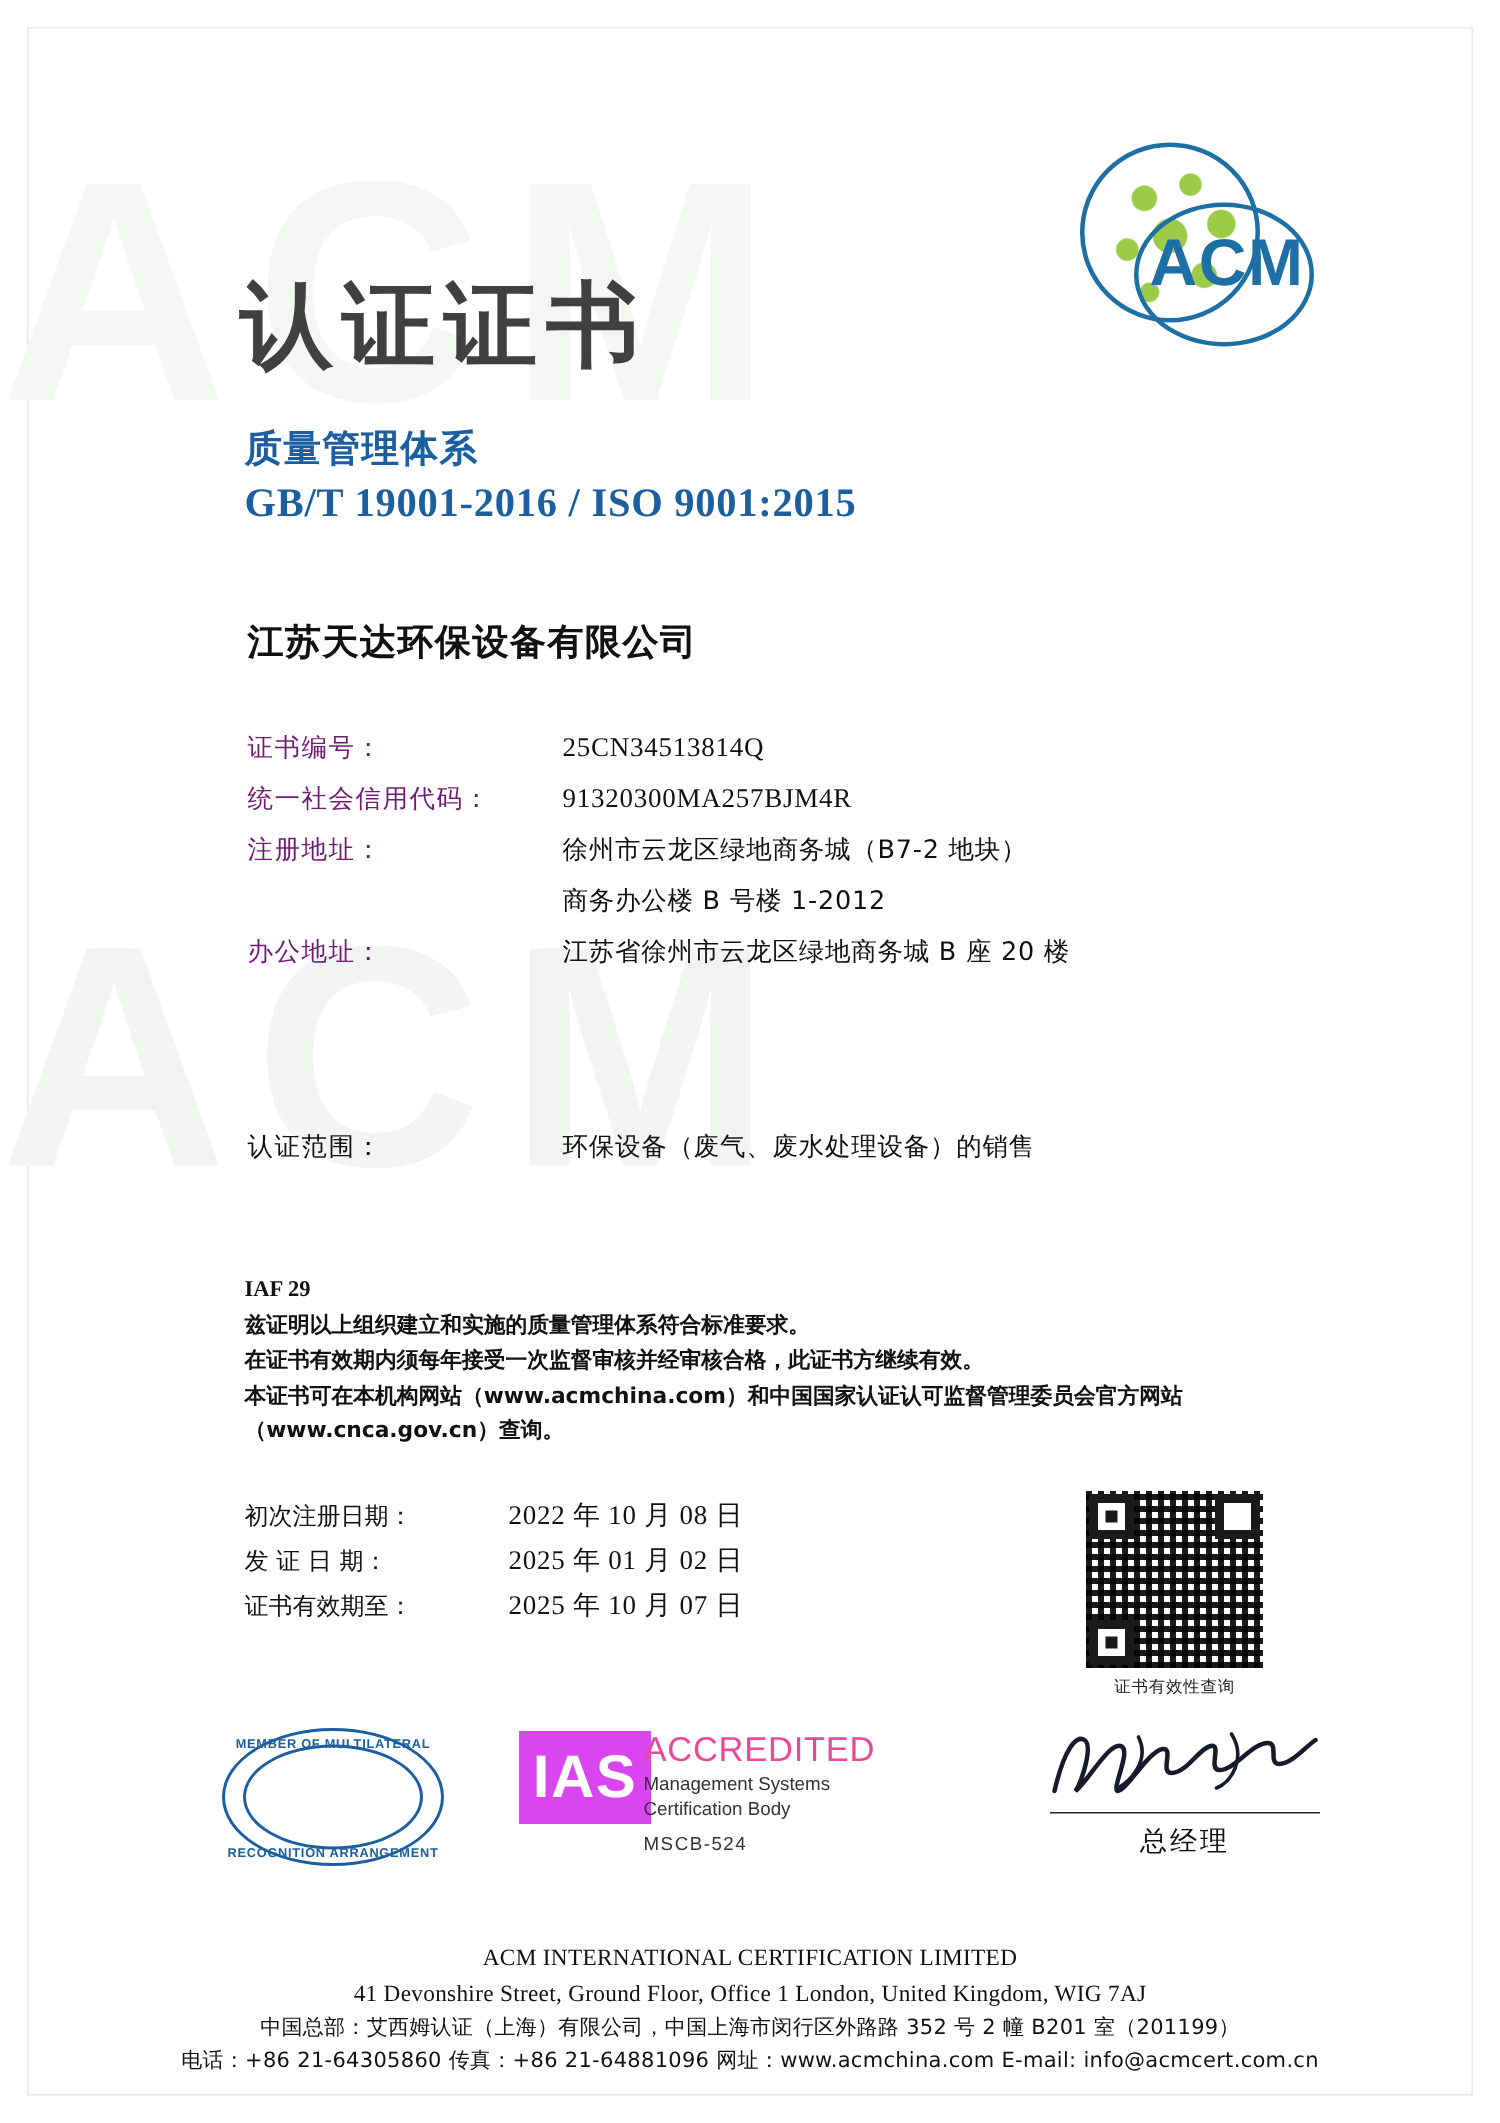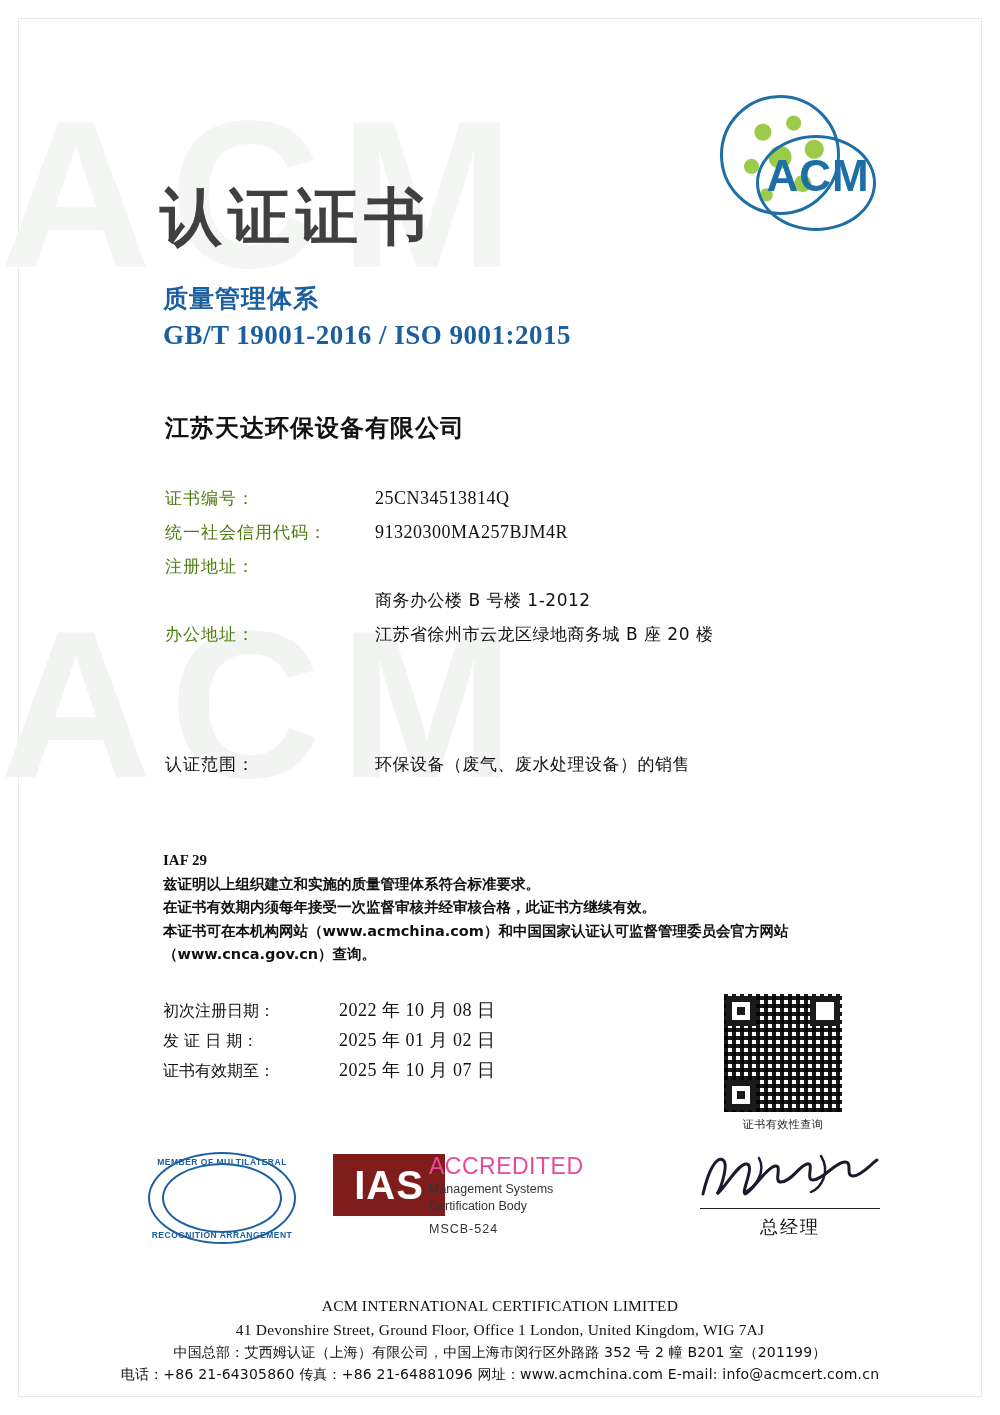--- a/index.html
+++ b/index.html
@@ -147,21 +147,21 @@
   }
   .field-row {
     display: flex;
     align-items: baseline;
     margin-bottom: 11px;
   }
   .field-label {
     width: 210px;
     font-family: "DejaVu Sans", sans-serif;
     font-size: 17px;
-    color: #4d7c0f;
+    color: #701a75;
     letter-spacing: 1px;
   }
   .field-value {
     font-family: "Liberation Serif", serif;
     font-size: 18px;
     color: #111;
     letter-spacing: 0.5px;
   }
   .field-value.cn {
     font-family: "DejaVu Sans", sans-serif;
@@ -326,24 +326,24 @@
   
   .ias-mark {
     position: absolute;
     left: 333px;
     top: 1148px;
     width: 230px;
     height: 96px;
   }
   .ias-box {
     position: absolute;
-    left: 0; top: 6px;
-    width: 112px;
+    left: 13px; top: 6px;
+    width: 88px;
     height: 62px;
-    background: #7f1d1d;
+    background: #d946ef;
   }
   .ias-box span {
     display: block;
     text-align: center;
     line-height: 62px;
     font-family: "Liberation Sans", sans-serif;
     font-weight: bold;
     font-size: 40px;
     color: #ffffff;
     letter-spacing: 1px;
@@ -444,20 +444,21 @@
     <div class="field-row">
       <div class="field-label">证书编号：</div>
       <div class="field-value">25CN34513814Q</div>
     </div>
     <div class="field-row">
       <div class="field-label">统一社会信用代码：</div>
       <div class="field-value">91320300MA257BJM4R</div>
     </div>
     <div class="field-row">
       <div class="field-label">注册地址：</div>
+      <div class="field-value cn">徐州市云龙区绿地商务城（B7-2 地块）</div>
     </div>
     <div class="field-row cont">
       <div class="field-label">注册地址：</div>
       <div class="field-value cn">商务办公楼 B 号楼 1-2012</div>
     </div>
     <div class="field-row">
       <div class="field-label">办公地址：</div>
       <div class="field-value cn">江苏省徐州市云龙区绿地商务城 B 座 20 楼</div>
     </div>
   </div>

